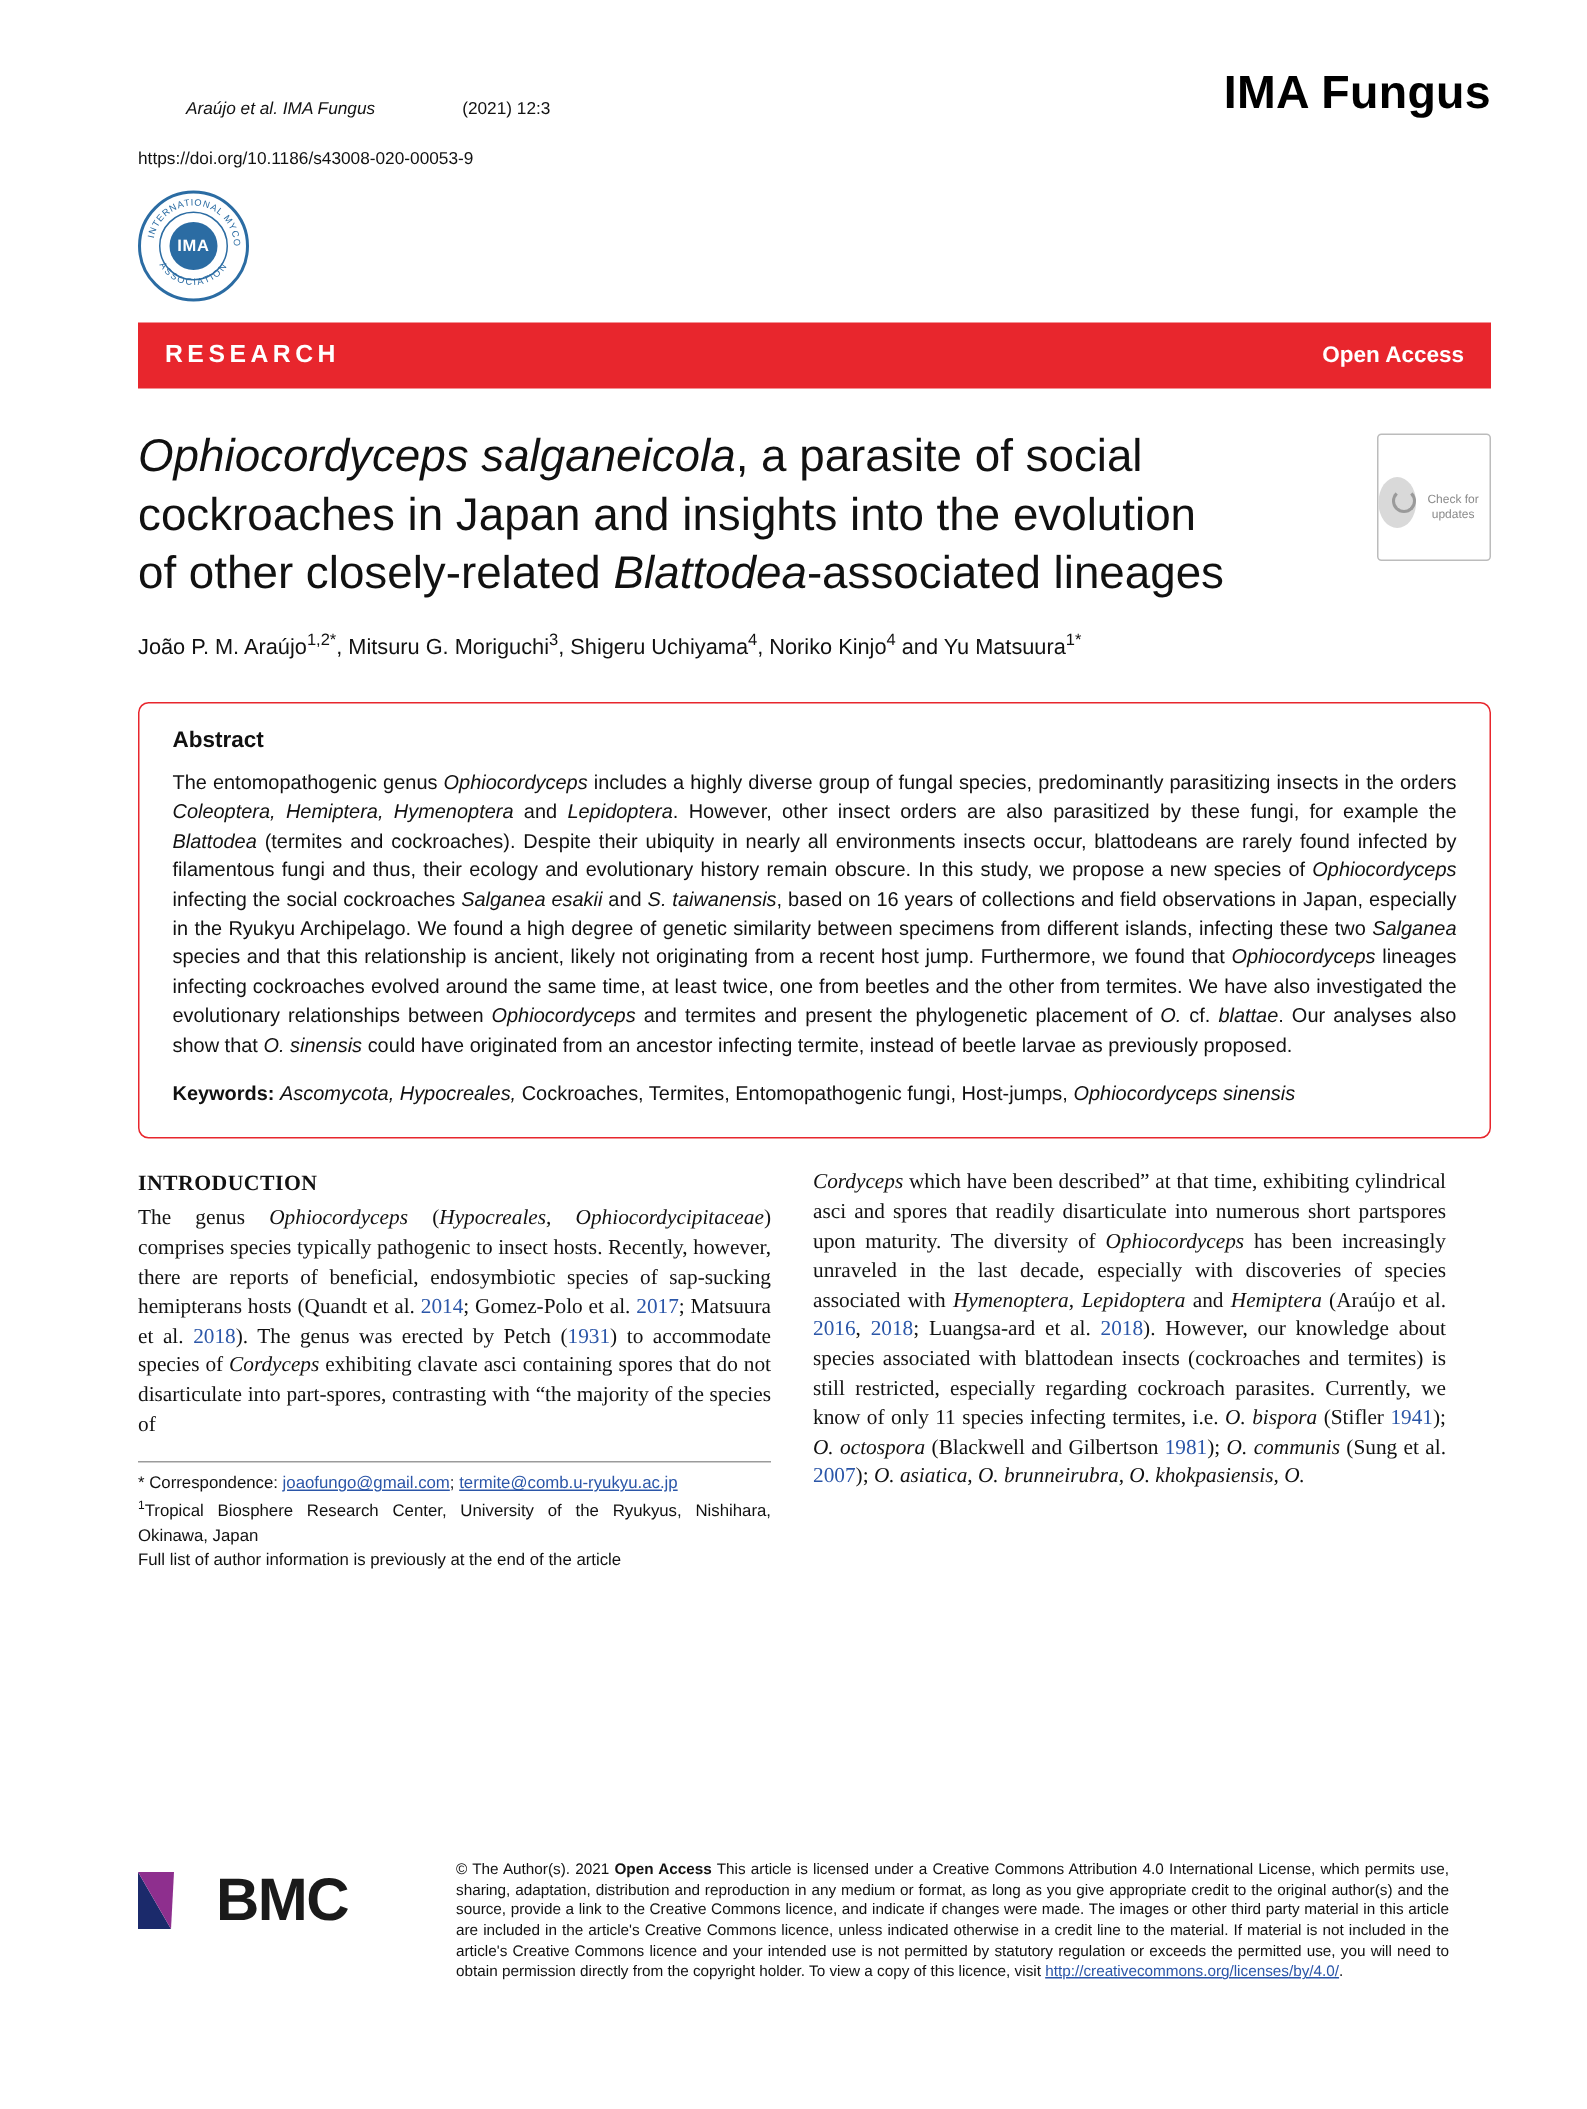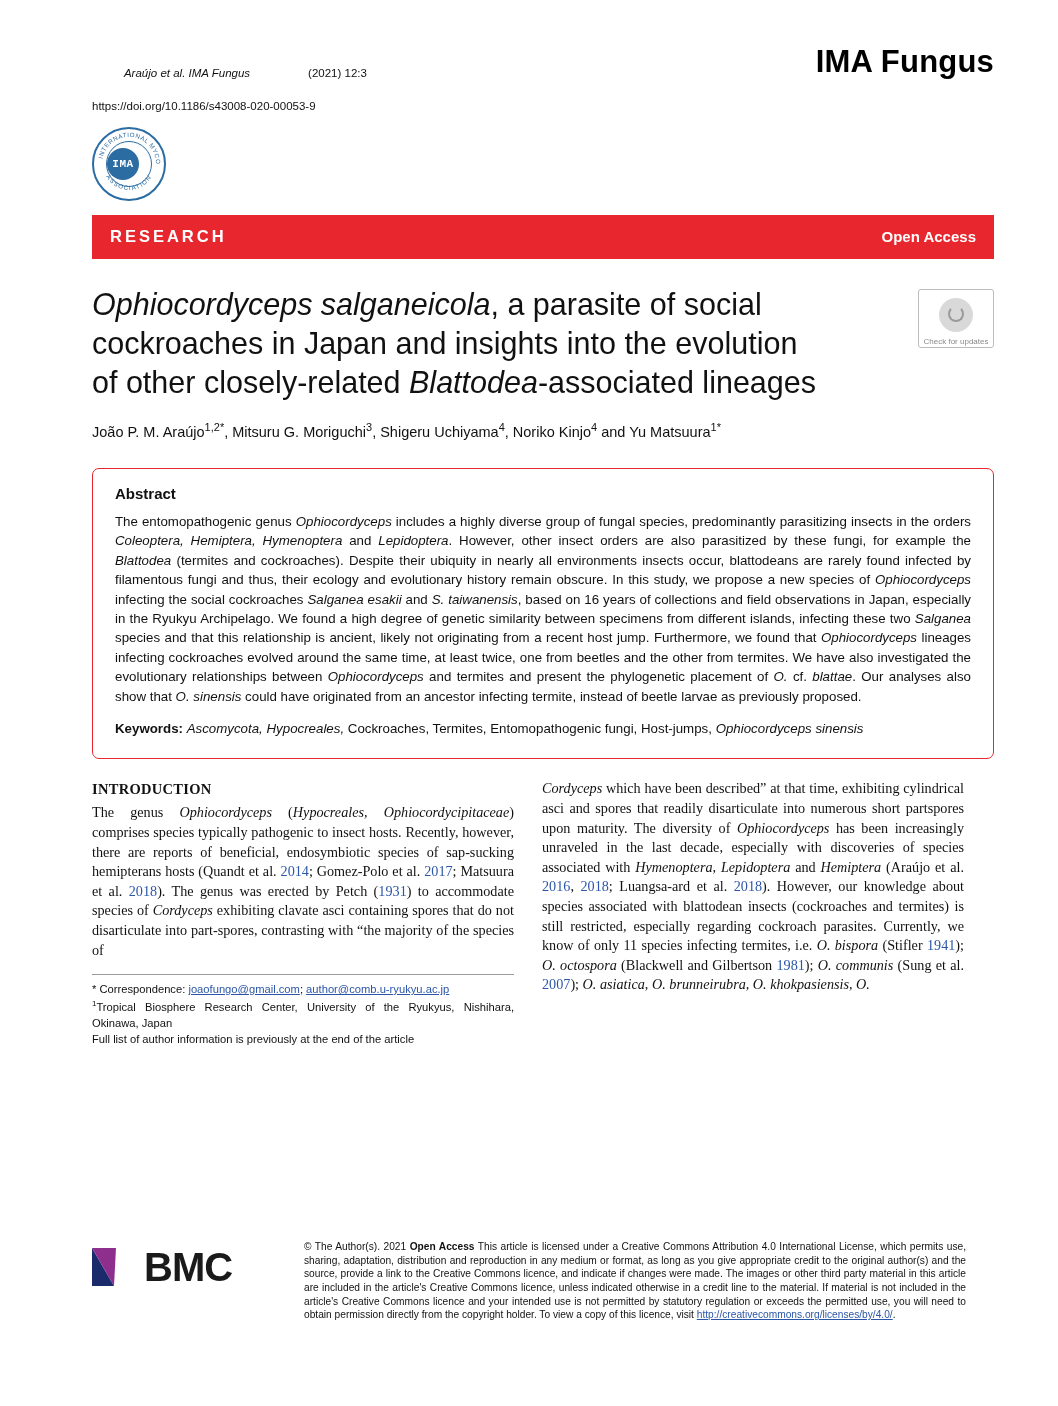--- a/index.html
+++ b/index.html
@@ -59,21 +59,21 @@
   }
   .ima-logo .inner {
     position: absolute;
     left: 12px; top: 12px;
     width: 46px; height: 46px;
     border-radius: 50%;
     border: 1.5px solid #2b6ca3;
     box-sizing: border-box;
     display: flex;
     align-items: center;
-    font-family: Liberation Mono, monospace;
+    justify-content: center;
   }
   .ima-logo .inner-core {
     width: 32px; height: 32px;
     border-radius: 50%;
     background: #2b6ca3;
     color: #fff;
     font-size: 11px;
     font-weight: bold;
     display: flex;
     align-items: center;
@@ -119,25 +119,25 @@
     line-height: 1.28;
     font-weight: normal;
     margin: 0;
     max-width: 735px;
     color: #111;
   }
   h1.paper-title .ital { font-style: italic; }
 
   .check-updates {
     width: 76px;
-    height: 59px;
+    height: 85px;
     border: 1px solid #bcbcbc;
     border-radius: 3px;
     display: flex;
-    flex-direction: column;
+    flex-direction: row;
     align-items: center;
     justify-content: flex-start;
     padding-top: 8px;
     box-sizing: border-box;
     flex: none;
     margin-top: 4px;
   }
   .check-updates .circle {
     width: 34px; height: 34px;
     border-radius: 50%;
@@ -339,21 +339,21 @@
 
   <div class="columns">
     <div class="col">
       <h3>INTRODUCTION</h3>
       <p>The genus <span class="ital">Ophiocordyceps</span> (<span class="ital">Hypocreales, Ophiocordycipitaceae</span>) comprises species typically pathogenic to insect hosts. Recently, however, there are reports of beneficial, endosymbiotic species of sap-sucking hemipterans hosts (Quandt et al. <span class="lnk">2014</span>; Gomez-Polo et al. <span class="lnk">2017</span>; Matsuura et al. <span class="lnk">2018</span>). The genus was erected by Petch (<span class="lnk">1931</span>) to accommodate species of <span class="ital">Cordyceps</span> exhibiting clavate asci containing spores that do not disarticulate into part-spores, contrasting with “the majority of the species of</p>
 
       <div class="corr">
         <div>
           <span>* Correspondence:</span>
           <span class="mail">joaofungo@gmail.com</span>;
-          <span class="mail">author@comb.u-ryukyu.ac.jp</span>
+          <span class="mail">termite@comb.u-ryukyu.ac.jp</span>
         </div>
         <div><sup>1</sup>Tropical Biosphere Research Center, University of the Ryukyus, Nishihara, Okinawa, Japan</div>
         <div>Full list of author information is previously at the end of the article</div>
       </div>
     </div>
 
     <div class="col">
       <p><span class="ital">Cordyceps</span> which have been described” at that time, exhibiting cylindrical asci and spores that readily disarticulate into numerous short partspores upon maturity. The diversity of <span class="ital">Ophiocordyceps</span> has been increasingly unraveled in the last decade, especially with discoveries of species associated with <span class="ital">Hymenoptera, Lepidoptera</span> and <span class="ital">Hemiptera</span> (Araújo et al. <span class="lnk">2016</span>, <span class="lnk">2018</span>; Luangsa-ard et al. <span class="lnk">2018</span>). However, our knowledge about species associated with blattodean insects (cockroaches and termites) is still restricted, especially regarding cockroach parasites. Currently, we know of only 11 species infecting termites, i.e. <span class="ital">O. bispora</span> (Stifler <span class="lnk">1941</span>); <span class="ital">O. octospora</span> (Blackwell and Gilbertson <span class="lnk">1981</span>); <span class="ital">O. communis</span> (Sung et al. <span class="lnk">2007</span>); <span class="ital">O. asiatica, O. brunneirubra, O. khokpasiensis, O.</span></p>
     </div>
   </div>

